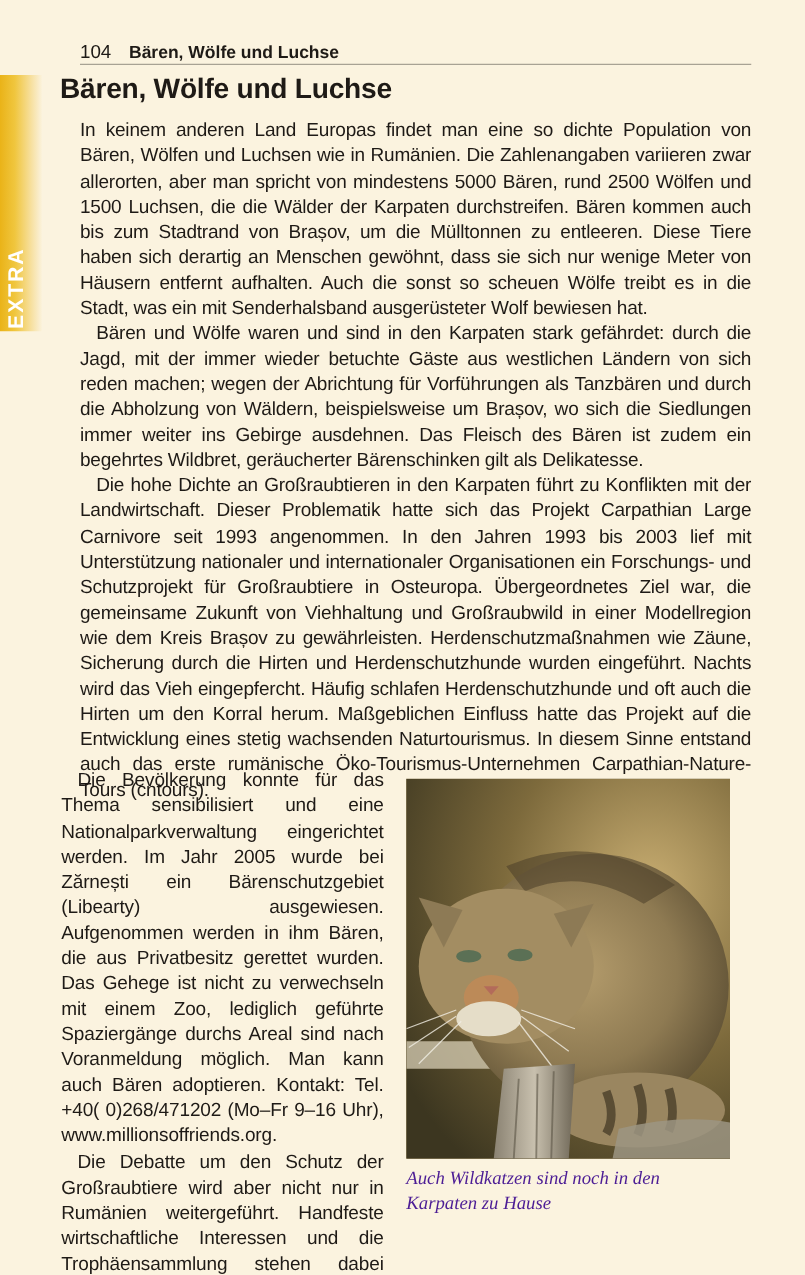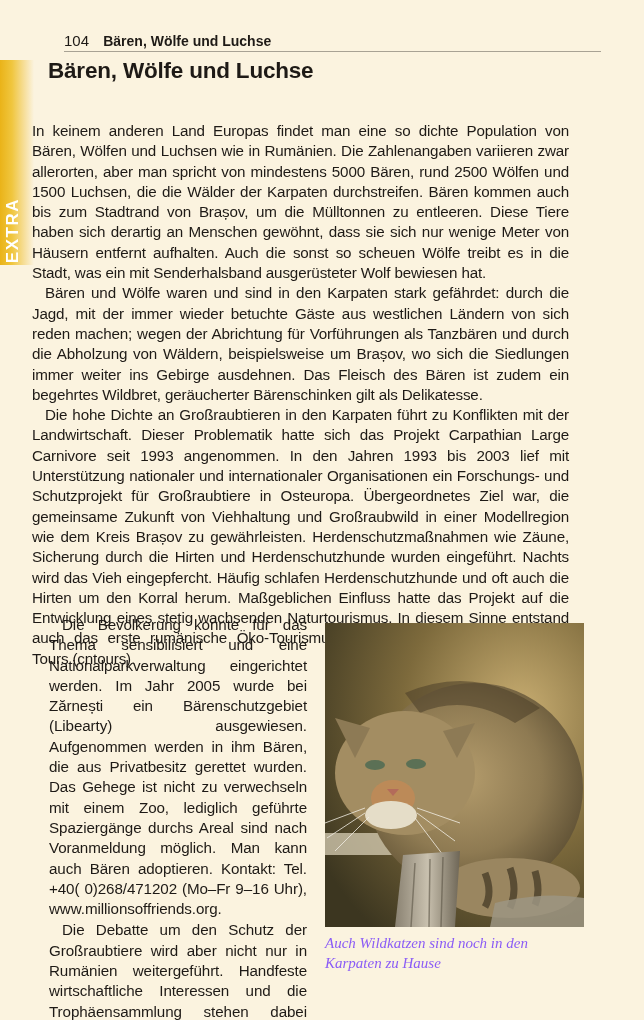--- a/index.html
+++ b/index.html
@@ -25,41 +25,41 @@
     .side-tab {
       position: absolute; left: 0; top: 60px; width: 34px; height: 205px;
       background: linear-gradient(to right, #eab318 0%, #f0c63e 35%, #f7e1a3 75%, #fbf3df 100%);
     }
     .side-tab .tab-label {
       position: absolute; left: 3px; bottom: 2px;
       writing-mode: vertical-rl; transform: rotate(180deg);
       color: #ffffff; font-weight: bold; font-size: 17px; letter-spacing: 1.5px;
     }
     .body-text {
-      position: absolute; left: 32px; top: 95px; width: 537px;
+      position: absolute; left: 64px; top: 95px; width: 537px;
       font-size: 15.2px; line-height: 20.3px; text-align: justify;
-      hyphens: manual; letter-spacing: -0.15px; margin-top: 26px;
+      hyphens: manual; letter-spacing: -0.15px;
     }
     .body-text p { margin: 0; }
     .body-text p.indent { text-indent: 13px; }
     .col-text {
       position: absolute; left: 48px; top: 614px; width: 260px;
       font-size: 15.2px; line-height: 20.3px; text-align: justify;
       letter-spacing: -0.1px;
     }
     .col-text p { margin: 1px; text-indent: 13px; }
     .photo {
       position: absolute; left: 325px; top: 623px; width: 259px; height: 304px;
       overflow: hidden; background: #6d5d35;
     }
     .photo svg { display: block; }
     .caption {
       position: absolute; left: 325px; top: 933px; width: 262px;
       font-family: "Liberation Serif", serif; font-style: italic;
-      font-size: 15px; line-height: 20px; color: #8b5cf6;
+      font-size: 15px; line-height: 20px; color: #4c1d95;
     }
   </style>
 </head>
 <body>
 
 <div class="side-tab">
   <span class="tab-label">EXTRA</span>
 </div>
 
 <div class="running-head">

